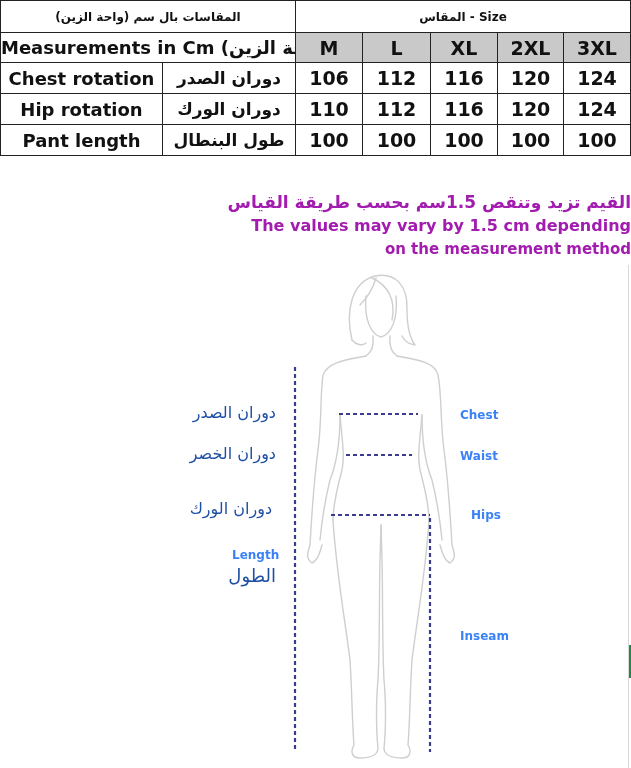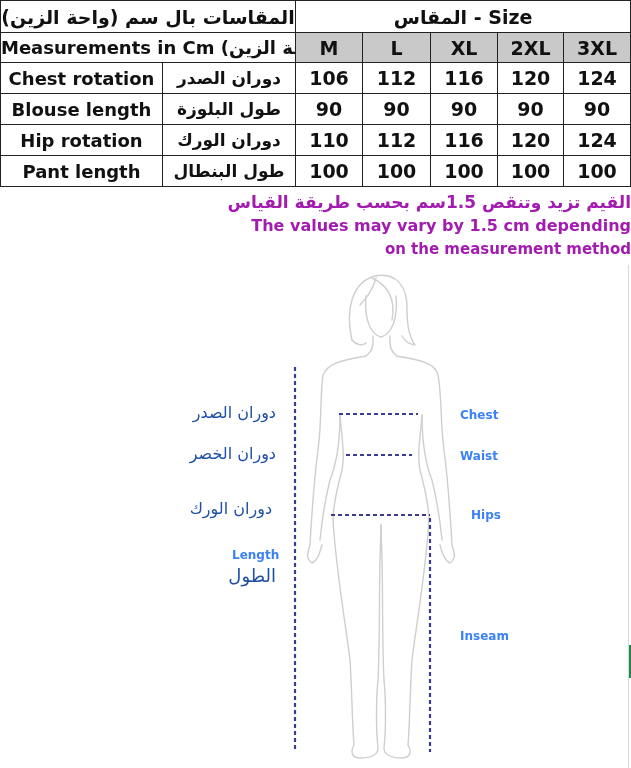--- a/index.html
+++ b/index.html
@@ -1,19 +1,19 @@
 <!DOCTYPE html>
 <html><head>
 <meta charset="utf-8">
 <style>
   html, body { margin:0; padding:0; background:#ffffff; }
   body { width:631px; height:768px; position:relative; overflow:hidden; font-family:"DejaVu Sans", sans-serif; }
   table.sizes { position:absolute; left:0; top:0; width:630px; border-collapse:collapse; table-layout:fixed; font-family:"DejaVu Sans", sans-serif; font-weight:bold; color:#111; }
   table.sizes td { border:1.5px solid #222; text-align:center; padding:0; font-size:18px; white-space:nowrap; overflow:hidden; }
-  tr.r-title td { height:31px; font-size:19px;margin-top:24px; }
+  tr.r-title td { height:31px; font-size:12px;margin-top:24px; }
   tr.r-head td { height:29px; }
   tr.r-head td.sz { background:#c9c9c9; font-size:19px; }
   tr.r-data td { height:30px; font-size:19px;margin-top:40px; }
   tr.r-data td.en { font-size:18px; }
   tr.r-data td.ar { font-size:17px; direction:rtl; }
   td.first-title { border-left:none; }
   .note { position:absolute; left:0; width:631px; text-align:right; font-family:"DejaVu Sans", sans-serif; font-weight:bold; color:#a21caf; }
   .note.ar { top:192px; font-size:17px; direction:rtl; }
   .note.en1 { top:216px; font-size:16px; }
   .note.en2 { top:240px; font-size:15px; }
@@ -50,29 +50,20 @@
     <td class="sz">3XL</td>
   </tr>
   <tr class="r-data">
     <td class="en">Chest rotation</td>
     <td class="ar">دوران الصدر</td>
     <td>106</td>
     <td>112</td>
     <td>116</td>
     <td>120</td>
     <td>124</td>
-  </tr>
-  <tr class="r-data">
-    <td class="en">Blouse length</td>
-    <td class="ar">طول البلوزة</td>
-    <td>90</td>
-    <td>90</td>
-    <td>90</td>
-    <td>90</td>
-    <td>90</td>
   </tr>
   <tr class="r-data">
     <td class="en">Hip rotation</td>
     <td class="ar">دوران الورك</td>
     <td>110</td>
     <td>112</td>
     <td>116</td>
     <td>120</td>
     <td>124</td>
   </tr>

